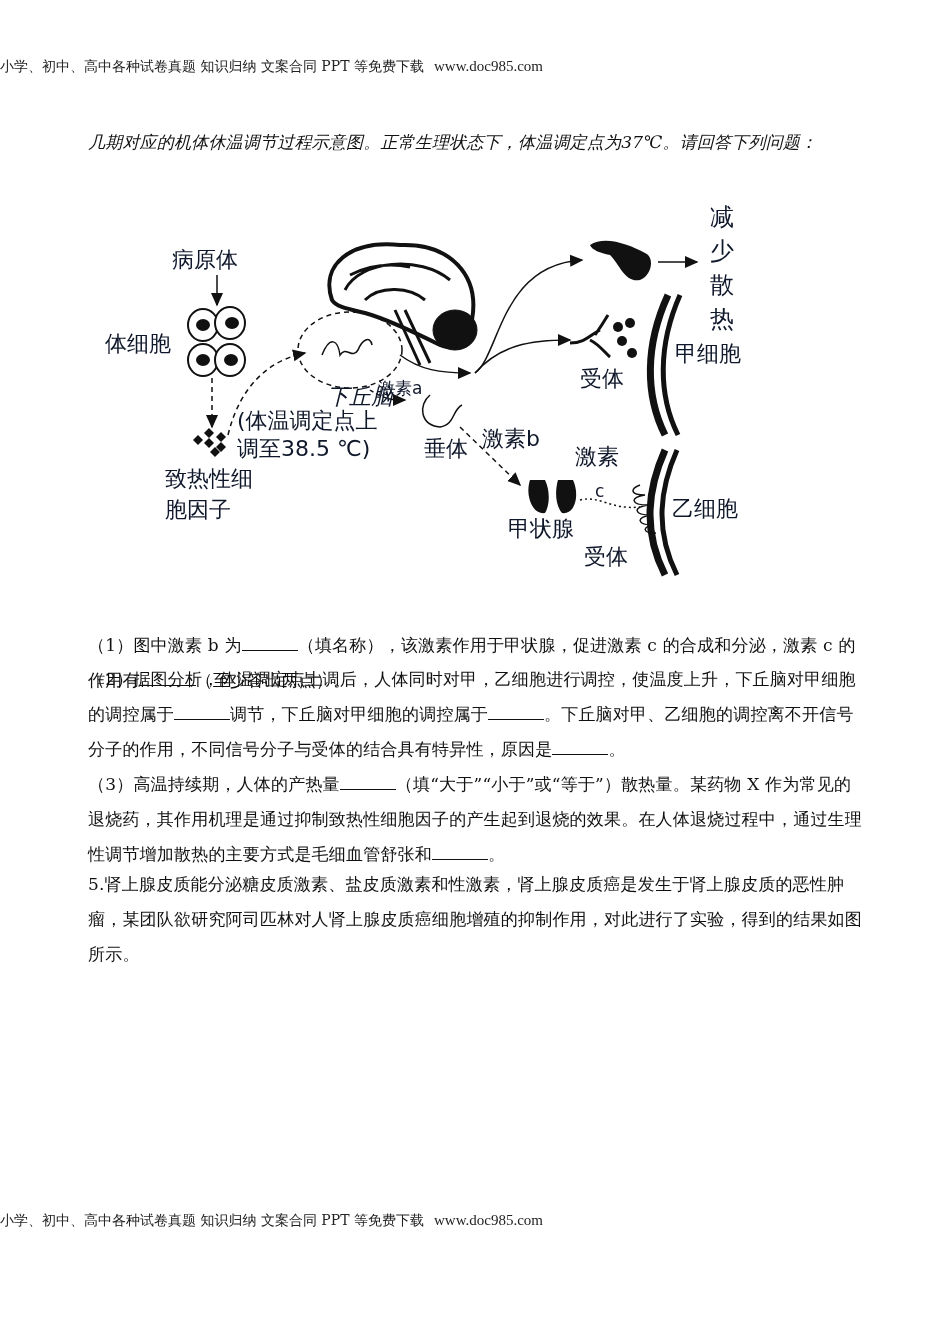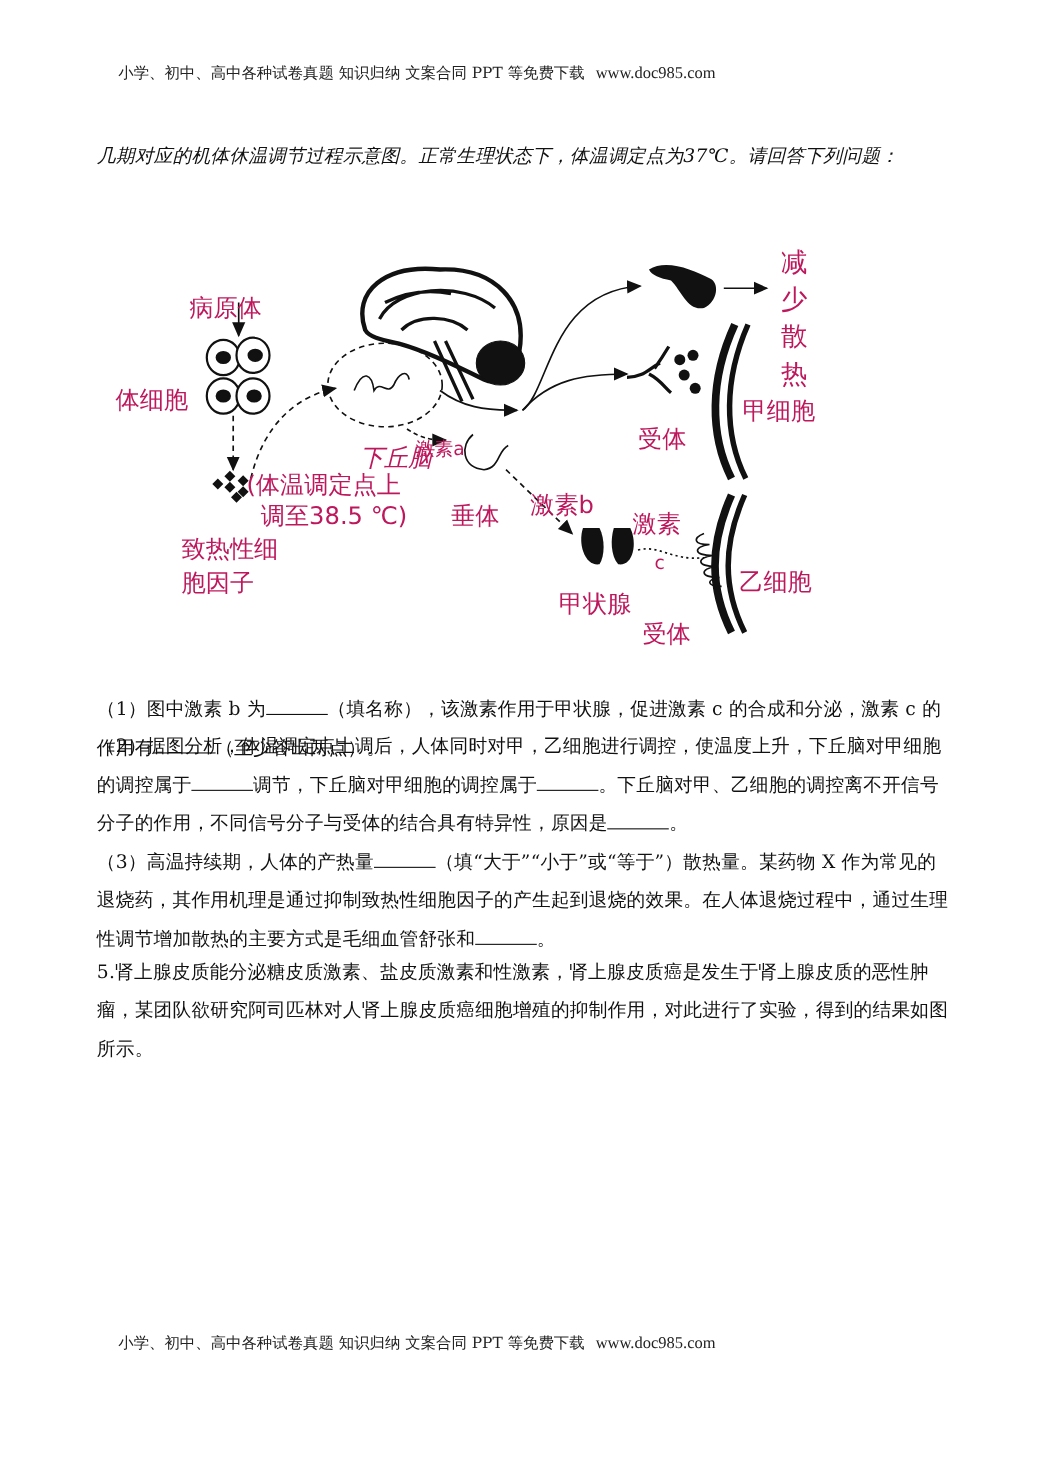--- a/index.html
+++ b/index.html
@@ -1,32 +1,32 @@
 <!DOCTYPE html>
 <html><head>
   <meta charset="utf-8">
   <style>
     html, body { margin: 0; padding: 0; background: #ffffff; }
     body { width: 950px; height: 1344px; position: relative; overflow: hidden;
            font-family: "DejaVu Serif", "Liberation Serif", serif; color: #111; }
-    .header, .footer { position: absolute; left: 0; width: 758px; text-align: center;
+    .header, .footer { position: absolute; left: 0; width: 758px; text-align: left;
            font-size: 14px; color: #222; letter-spacing: 0px; }
     .header { top: 58px; }
     .footer { top: 1212px; }
     .header .url, .footer .url { margin-left: 10px; font-family: "Liberation Serif", serif; font-size: 15px; }
     .para { position: absolute; left: 88px; width: 780px; font-size: 17px; line-height: 35px; letter-spacing: 0.2px; }
     .intro { top: 125px; font-style: italic; }
     .q1 { top: 592px; margin-top: 36px; }
     .q2 { top: 662px; }
     .q3 { top: 767px; }
     .q4 { top: 867px; }
     .blank { display: inline-block; border-bottom: 1px solid #111; width: 56px; height: 18px; vertical-align: baseline; }
     .diagram { position: absolute; left: 100px; top: 195px; width: 700px; height: 390px; }
     .diagram svg { position: absolute; left: 0; top: 0; }
-    .lbl { position: absolute; font-family: "DejaVu Sans", "Liberation Sans", sans-serif; font-size: 22px; color: #be185d; white-space: nowrap; line-height: 1.1; margin-top: 21px; }
+    .lbl { position: absolute; font-family: "DejaVu Sans", "Liberation Sans", sans-serif; font-size: 22px; color: #0f172a; white-space: nowrap; line-height: 1.1; }
     .lbl.sm { font-size: 17px; }
     .vert { width: 24px; white-space: normal; word-break: break-all; line-height: 34px; font-size: 24px; }
   </style>
 </head>
 <body>
 
 <div class="header">
   <span>小学、初中、高中各种试卷真题 知识归纳 文案合同 PPT 等免费下载</span><span class="url">www.doc985.com</span>
 </div>
 
@@ -106,26 +106,26 @@
     <path d="M480,305 C500,300 510,315 540,312" fill="none" stroke="#111" stroke-width="1.5" stroke-dasharray="2,3"></path>
 
     <path d="M565,255 C545,300 545,340 565,380" stroke="#111" stroke-width="7" fill="none"></path>
     <path d="M577,255 C557,300 557,340 577,380" stroke="#111" stroke-width="5" fill="none"></path>
     <path d="M540,290 c-10,4 -10,10 5,10 c-15,2 -15,10 3,10 c-15,2 -15,10 3,10 c-15,2 -15,10 3,10 c-12,2 -12,8 2,8" stroke="#111" stroke-width="1.5" fill="none"></path>
   </svg>
 
   <div class="lbl" style="left:72px;top:53px;">病原体</div>
   <div class="lbl" style="left:5px;top:137px;">体细胞</div>
   <div class="lbl" style="left:227px;top:190px;font-style:italic;">下丘脑</div>
-  <div class="lbl" style="left:124px;top:214px;">(体温调定点上</div>
+  <div class="lbl" style="left:137px;top:214px;">(体温调定点上</div>
   <div class="lbl" style="left:137px;top:242px;">调至38.5 ℃)</div>
   <div class="lbl" style="left:65px;top:272px;">致热性细</div>
   <div class="lbl" style="left:65px;top:303px;">胞因子</div>
   <div class="lbl sm" style="left:278px;top:184px;">激素a</div>
-  <div class="lbl" style="left:310px;top:242px;">垂体</div>
+  <div class="lbl" style="left:324px;top:242px;">垂体</div>
   <div class="lbl" style="left:382px;top:232px;">激素b</div>
   <div class="lbl" style="left:408px;top:322px;">甲状腺</div>
   <div class="lbl" style="left:475px;top:250px;">激素</div>
   <div class="lbl sm" style="left:495px;top:287px;">c</div>
   <div class="lbl" style="left:480px;top:172px;">受体</div>
   <div class="lbl" style="left:484px;top:350px;">受体</div>
   <div class="lbl" style="left:575px;top:147px;">甲细胞</div>
   <div class="lbl" style="left:572px;top:302px;">乙细胞</div>
   <div class="lbl vert" style="left:610px;top:5px;">减少散热</div>
 </div>

